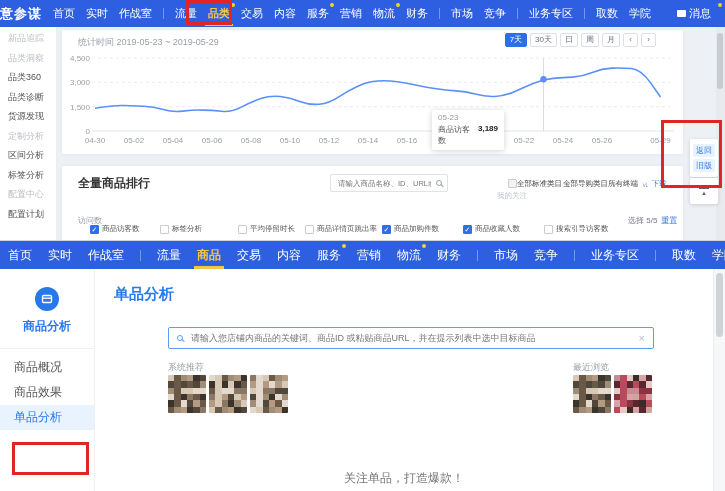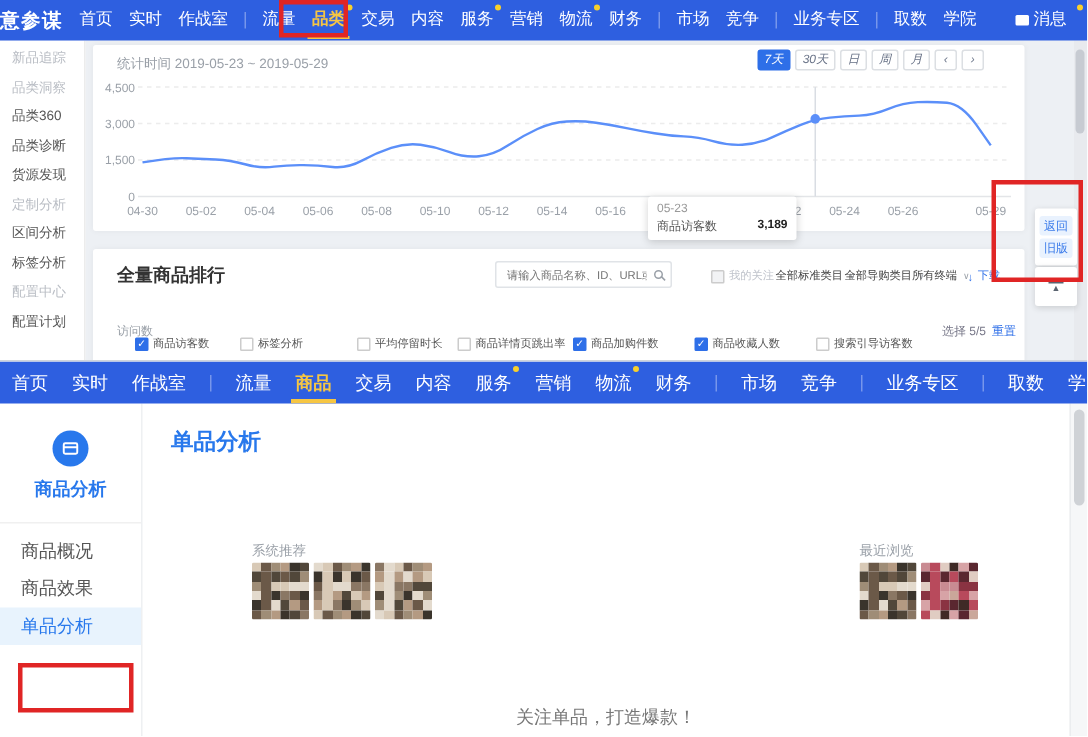--- a/index.html
+++ b/index.html
@@ -26,44 +26,44 @@
   #w1{position:absolute;top:0;left:0;width:725px;height:240px;background:#edf0f4;overflow:hidden;}
   #sb1{position:absolute;top:27px;left:0;width:57px;bottom:0;background:#fff;border-right:1px solid #ececec;padding-top:2px;}
   .sb1-item{height:19.5px;line-height:19.5px;padding-left:8px;font-size:9px;color:#555;cursor:pointer;overflow:hidden;}
   .sb1-item.muted{color:#b9bdc4;}
   .card{position:absolute;background:#fff;border-radius:2px;box-shadow:0 0 4px rgba(0,0,0,.05);}
   #card1{left:62px;top:30px;width:621px;height:124px;}
   #card2{left:62px;top:166px;width:621px;height:90px;}
   #statTime{position:absolute;left:16px;top:6px;font-size:9px;color:#9aa0a8;}
   #ranges{position:absolute;right:27px;top:3px;display:flex;gap:3px;}
   .rbtn{min-width:15px;padding:0 4px;height:14px;line-height:12px;border:1px solid #dcdfe3;border-radius:2px;
-    font-size:8px;color:#667085;text-align:center;background:#fff;cursor:pointer;font-style:italic;}
+    font-size:8px;color:#667085;text-align:center;background:#fff;cursor:pointer;}
   .rbtn.active{background:var(--link-blue,#2e6fe8);border-color:var(--link-blue,#2e6fe8);color:#fff;}
   #chartSvg{position:absolute;left:0;top:20px;}
-  #tooltip{position:absolute;left:370px;top:80px;width:99px;background:#fff;border-radius:2px;
-    box-shadow:0 1px 6px rgba(0,0,0,.18);padding:3px 6px 4px;z-index:6;margin-top:21px;}
+  #tooltip{position:absolute;left:370px;top:80px;width:72px;background:#fff;border-radius:2px;
+    box-shadow:0 1px 6px rgba(0,0,0,.18);padding:3px 6px 4px;z-index:6;}
   .tt-date{font-size:8px;color:#999;}
   .tt-row{display:flex;justify-content:space-between;font-size:8px;color:#555;margin-top:2px;gap:6px;}
   .tt-val{color:#222;font-weight:bold;}
 
   #rankTitle{position:absolute;left:16px;top:9px;font-size:12px;font-weight:bold;color:#333;}
   #rankSearch{position:absolute;left:268px;top:8px;width:118px;height:18px;border:1px solid #e0e3e7;border-radius:2px;
     display:flex;align-items:center;padding:0 5px;gap:3px;background:#fff;}
   #rankSearch input{flex:1;border:none;outline:none;font-size:7.5px;color:#666;min-width:0;background:transparent;}
   .lens{width:6px;height:6px;border:1px solid #9aa0a8;border-radius:50%;position:relative;flex:none;}
   .lens::after{content:"";position:absolute;width:4px;height:1px;background:#9aa0a8;transform:rotate(45deg);right:-3px;bottom:-1px;}
   .lens.blue{border-color:var(--search-border-blue,#5a9cf8);}
   .lens.blue::after{background:var(--search-border-blue,#5a9cf8);}
   .cb{width:9px;height:9px;border:1px solid #ccc;border-radius:1px;background:#fff;display:inline-block;flex:none;
     font-size:7px;line-height:8px;text-align:center;color:#fff;}
   .cb.on{background:var(--link-blue,#2e6fe8);border-color:var(--link-blue,#2e6fe8);}
   .cb.dis{background:#f2f3f5;}
   .hfilter{position:absolute;top:13px;display:flex;align-items:center;gap:3px;font-size:7.5px;color:#444;cursor:pointer;white-space:nowrap;}
   .caret{font-size:6px;color:#9aa0a8;margin-left:1px;}
-  #myFocus{left:412px;color:#c0c4cc;}
+  #myFocus{left:435px;color:#c0c4cc;flex-direction:column;}
   #dl{left:583px;color:var(--link-blue,#2e6fe8);}
   #groupLabel{position:absolute;left:16px;top:49px;font-size:8px;color:#9aa0a8;}
   .metric{position:absolute;top:58px;display:flex;align-items:center;gap:3px;font-size:7.5px;color:#555;cursor:pointer;white-space:nowrap;}
   #selInfo{position:absolute;left:566px;top:49px;font-size:8px;color:#9aa0a8;white-space:nowrap;}
   #selInfo b{color:#778;font-weight:normal;}
   #resetLink{color:var(--link-blue,#2e6fe8);cursor:pointer;margin-left:4px;}
 
   #scroll1{position:absolute;top:27px;right:0;bottom:0;width:9px;background:#e8eaee;}
   #scroll1 .tbar{position:absolute;top:6px;left:1px;width:6px;height:56px;background:#c7cbd2;border-radius:3px;}
   #floatBack{position:absolute;left:690px;top:139px;width:28px;background:#fff;border-radius:2px;
@@ -304,20 +304,25 @@
       <div class="sb2-title">商品分析</div>
       <div class="sb2-div"></div>
       <div id="sb2items">
           <div class="sb2-item">商品概况</div>
           <div class="sb2-item">商品效果</div>
           <div class="sb2-item active">单品分析</div>
         </div>
     </div>
 
     <span id="m2Title">单品分析</span>
+    <div id="m2Search">
+      <span class="lens blue"></span>
+      <input placeholder="请输入您店铺内商品的关键词、商品ID 或粘贴商品URL，并在提示列表中选中目标商品" style="">
+      <span class="clearx">×</span>
+    </div>
 
     <span class="thumb-label" style="left:168px">系统推荐</span>
     <div class="thumb-row" id="thumbsSys" style="left:168px">
         <div class="thumb">
           <i style="background: rgb(216, 201, 182);"></i>
           <i style="background: rgb(107, 89, 72);"></i>
           <i style="background: rgb(159, 141, 119);"></i>
           <i style="background: rgb(180, 154, 130);"></i>
           <i style="background: rgb(58, 52, 44);"></i>
           <i style="background: rgb(81, 71, 58);"></i>

